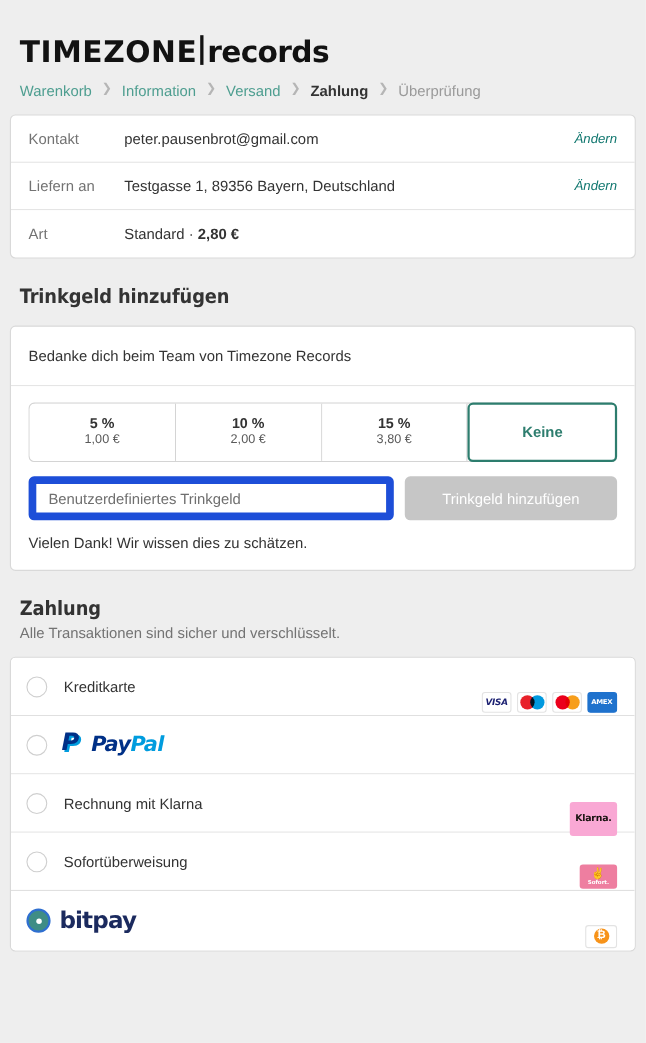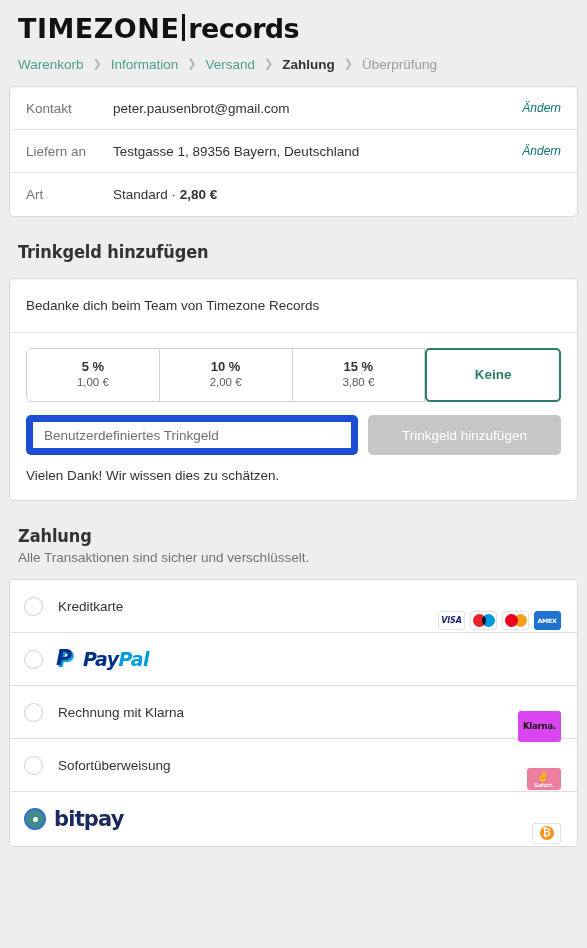--- a/index.html
+++ b/index.html
@@ -5,21 +5,21 @@
   * { box-sizing: border-box; margin: 0; padding: 0; }
   html, body {
     width: 587px;
     height: 948px;
     background: #eeeeee;
     font-family: "Liberation Sans", sans-serif;
     -webkit-font-smoothing: antialiased;
   }
   body { overflow: hidden; position: relative; }
 
-  .page { width: 587px; padding: 0 9px; }
+  .page { width: 587px; padding: 18px 9px; }
 
   
   .logo-wrap { padding: 8px 0 0 9px; height: 47px; display: flex; align-items: center; }
   .logo {
     font-family: "DejaVu Sans", sans-serif;
     font-weight: 700;
     font-size: 27px;
     letter-spacing: -0.5px;
     color: #121212;
     white-space: nowrap;
@@ -292,21 +292,21 @@
     letter-spacing: -0.6px;
   }
   .pp-text .pp-pay { color: #003087; }
   .pp-text .pp-pal { color: #009cde; }
 
   
   .klarna-badge {
     height: 31px;
     padding: 0 5px;
     border-radius: 3px;
-    background: #d946ef;
+    background: #f9a8d4;
     display: flex;
     align-items: center;
     justify-content: center;
   }
   .klarna-badge span {
     font-family: "DejaVu Sans", sans-serif;
     font-weight: 700;
     font-size: 8.5px;
     color: #17120f;
     letter-spacing: -0.2px;

